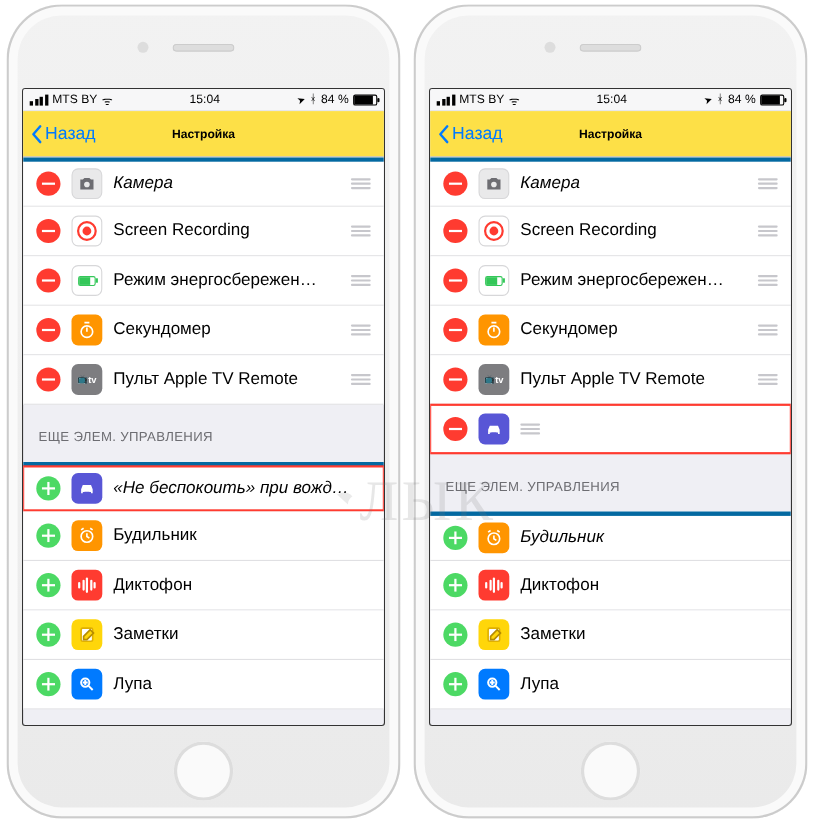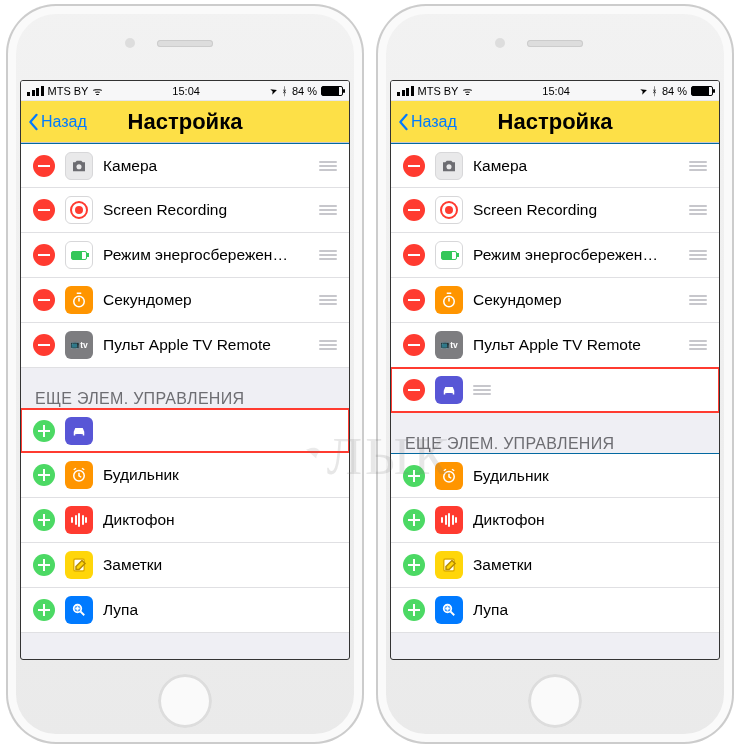--- a/index.html
+++ b/index.html
@@ -62,34 +62,34 @@
     display:flex; align-items:center; justify-content:center;
     border-bottom:1px solid #c8c7cc;
     position:relative;
   }
   .navbar .back {
     position:absolute; left:6px; top:0; bottom:0;
     display:flex; align-items:center; gap:2px;
     color:#007aff; font-size:16px;
   }
   .navbar .back svg{width:12px;height:18px;}
-  .navbar .title { font-size:22px; font-weight:600; color:#000; }
+  .navbar .title { font-size:11px; font-weight:600; color:#000; }
   .content { flex:1; overflow:hidden; }
   .section-head {
-    font-size:16px; color:#6d6d72; letter-spacing:0.3px;
-    padding:22px 14px 0 14px;
+    font-size:12px; color:#6d6d72; letter-spacing:0.3px;
+    padding:22px 14px 16px 14px;
   }
   .row {
     background:#fff; height:45px;
     display:flex; align-items:center;
     padding:0 12px; gap:10px;
     border-bottom:1px solid #e0e0e3;
     position:relative;
   }
-  .row.first { border-top:1px solid #0369a1; }
+  .row.first { border-top:4px solid #0369a1;font-style:italic; }
   .row .btn {
     width:22px;height:22px;border-radius:50%;
     display:flex;align-items:center;justify-content:center;
     color:#fff; flex:none;
   }
   .btn.remove{background:#ff3b30;}
   .btn.add{background:#4cd964;}
   .btn svg{width:12px;height:12px;}
   .appicon{
     width:28px;height:28px;border-radius:6px;flex:none;
@@ -276,20 +276,21 @@
                 <rect x="5" width="2" height="12" fill="#fff"></rect>
               </svg>
             </span>
           <span class="appicon ic-car">
               <svg viewBox="0 0 24 24" fill="#fff">
                 <path d="M5 13l2-5h10l2 5v5h-2v-2H7v2H5z"></path>
                 <circle cx="8" cy="15" r="1.3"></circle>
                 <circle cx="16" cy="15" r="1.3"></circle>
               </svg>
             </span>
+          <span class="label">«Не беспокоить» при вожд…</span>
         </div>
         <div class="row">
           <span class="btn add">
               <svg viewBox="0 0 12 12">
                 <rect y="5" width="12" height="2" fill="#fff"></rect>
                 <rect x="5" width="2" height="12" fill="#fff"></rect>
               </svg>
             </span>
           <span class="appicon ic-alarm">
               <svg viewBox="0 0 24 24" fill="none" stroke="#fff" stroke-width="2">

